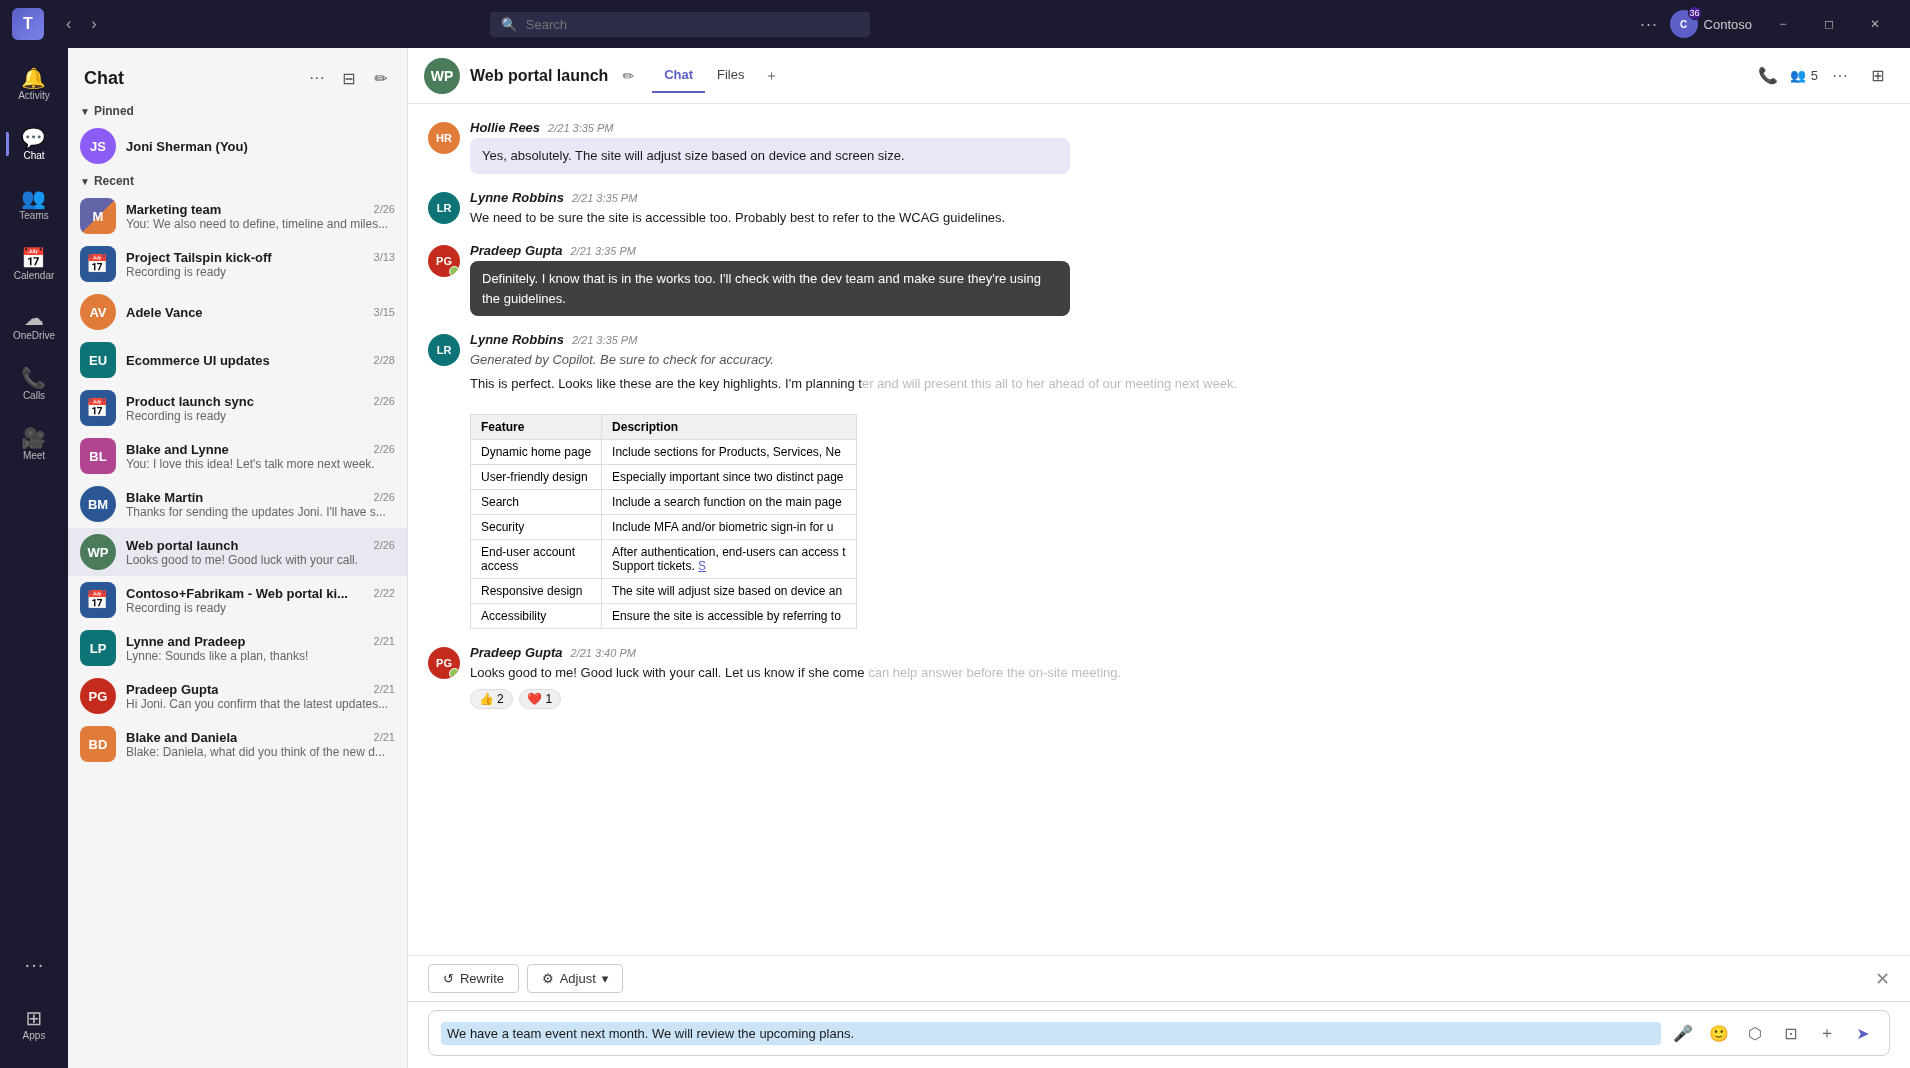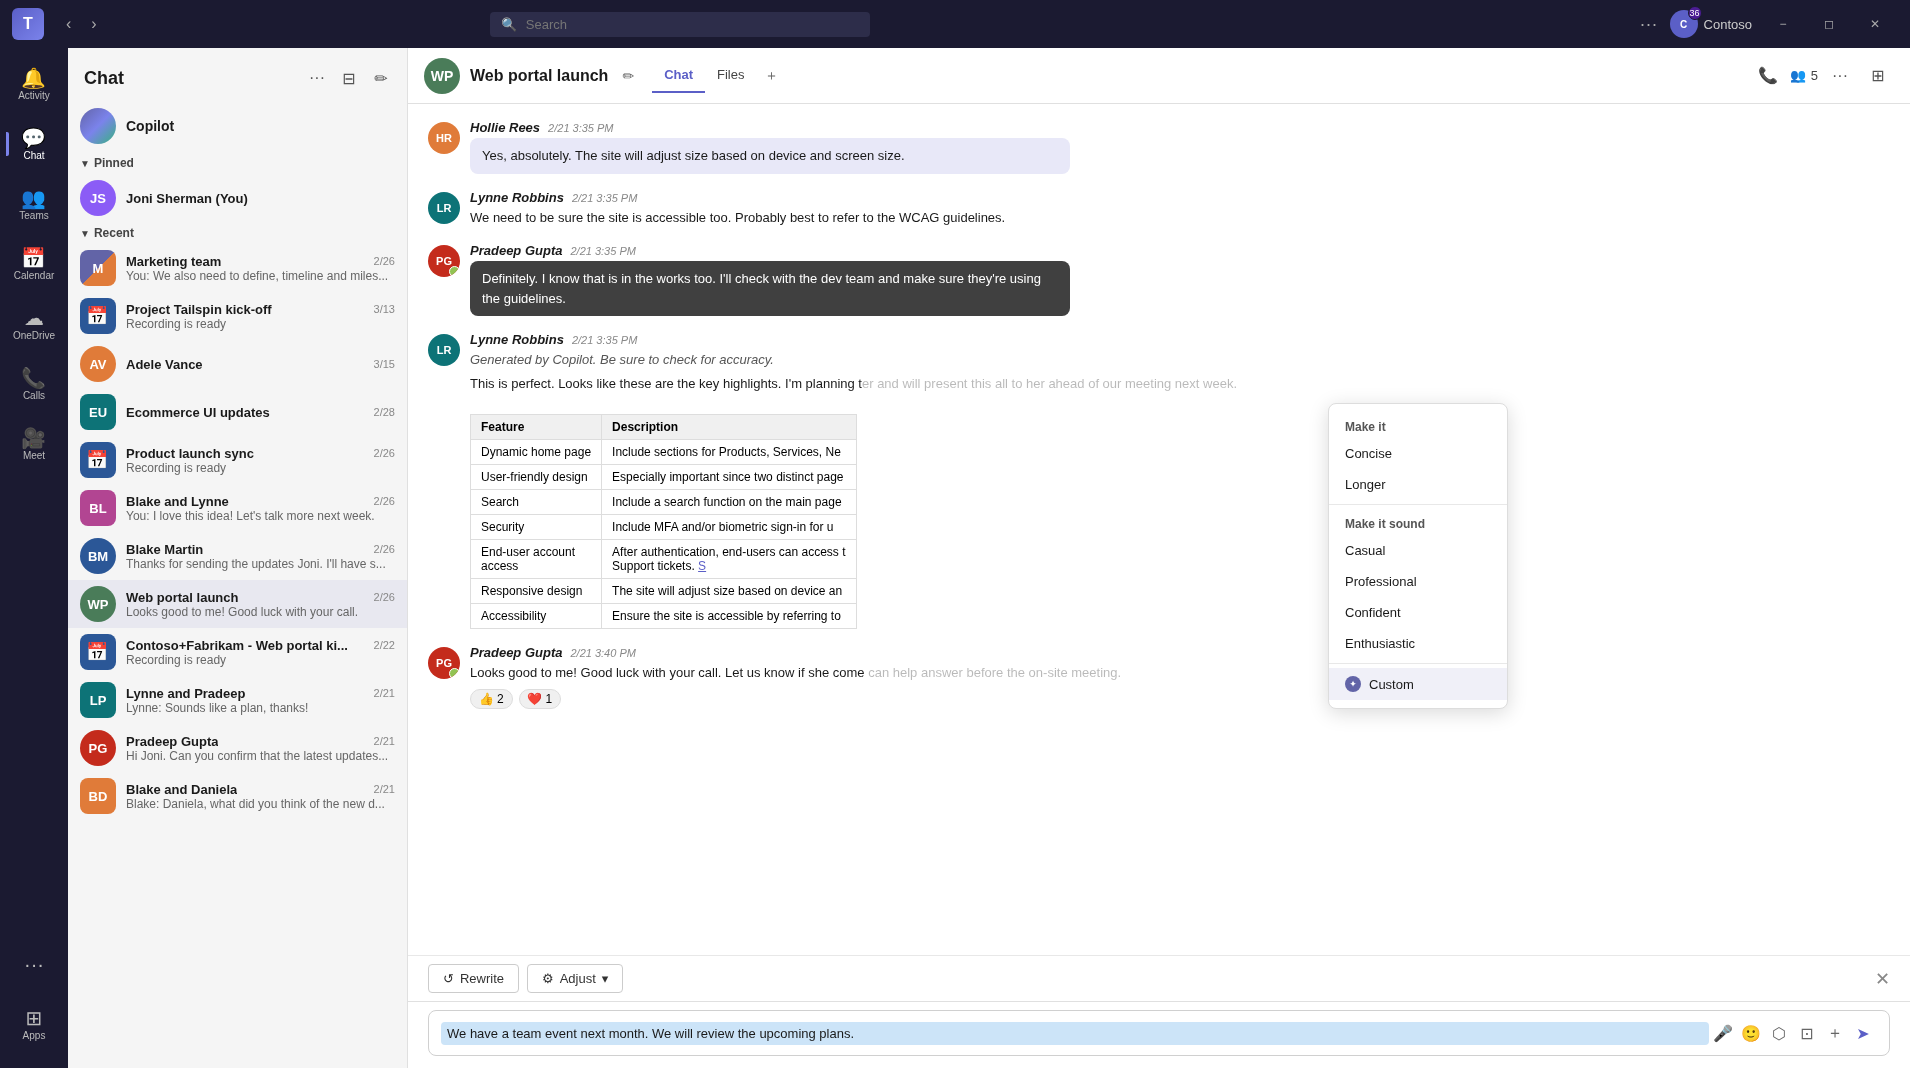--- a/index.html
+++ b/index.html
@@ -307,21 +307,21 @@
       padding: 8px 20px 12px;
       border-top: 1px solid #e0e0e0;
       background: #fff;
       flex-shrink: 0;
     }
     .message-input-box {
       border: 1px solid #d0d0d0;
       border-radius: 8px;
       padding: 8px 12px;
       display: flex; align-items: center;
-      gap: 0;
+      gap: 8px;
     }
     .message-input-text {
       flex: 1;
       background: #e8f4ff;
       border: none;
       font-size: 13px;
       color: #1a1a1a;
       outline: none;
       padding: 4px 6px;
       border-radius: 4px;
@@ -464,24 +464,20 @@
   <div class="chat-panel">
     <div class="chat-panel-header">
       <span class="chat-panel-title">Chat</span>
       <div class="chat-panel-actions">
         <button class="icon-btn">···</button>
         <button class="icon-btn">⊟</button>
         <button class="icon-btn">✏</button>
       </div>
     </div>
 
-    <div class="copilot-item">
-      <div class="copilot-avatar"></div>
-      <span style="font-size:14px;font-weight:600;color:#1a1a1a;">Copilot</span>
-    </div>
 
     <div class="section-header">
       <span class="section-arrow">▼</span>
       <span>Pinned</span>
     </div>
     <div class="chat-list-item">
       <div class="chat-avatar avatar-purple" style="border-radius:50%;">JS</div>
       <div class="chat-item-content">
         <div class="chat-item-top">
           <span class="chat-item-name">Joni Sherman (You)</span>
@@ -772,30 +768,14 @@
         <input class="message-input-text" value="We have a team event next month. We will review the upcoming plans." style="flex: 1 1 0%; background: rgb(204, 228, 248); border: none; outline: none; padding: 4px 6px; border-radius: 4px; font-size: 13px; color: rgb(26, 26, 26);">
         <button class="input-icon-btn">🎤</button>
         <button class="input-icon-btn">🙂</button>
         <button class="input-icon-btn">⬡</button>
         <button class="input-icon-btn">⊡</button>
         <button class="input-icon-btn">＋</button>
         <button class="input-icon-btn" style="color:#5b5fc7;">➤</button>
       </div>
     </div>
 
-    <div class="context-menu">
-      <div class="menu-section-label">Make it</div>
-      <div class="menu-item">Concise</div>
-      <div class="menu-item">Longer</div>
-      <div class="menu-divider"></div>
-      <div class="menu-section-label">Make it sound</div>
-      <div class="menu-item">Casual</div>
-      <div class="menu-item">Professional</div>
-      <div class="menu-item">Confident</div>
-      <div class="menu-item">Enthusiastic</div>
-      <div class="menu-divider"></div>
-      <div class="menu-item custom-item hovered">
-        <div class="custom-icon">✦</div>
-        <span>Custom</span>
-      </div>
-    </div>
   </div>
 </div>
 
 </body></html>

